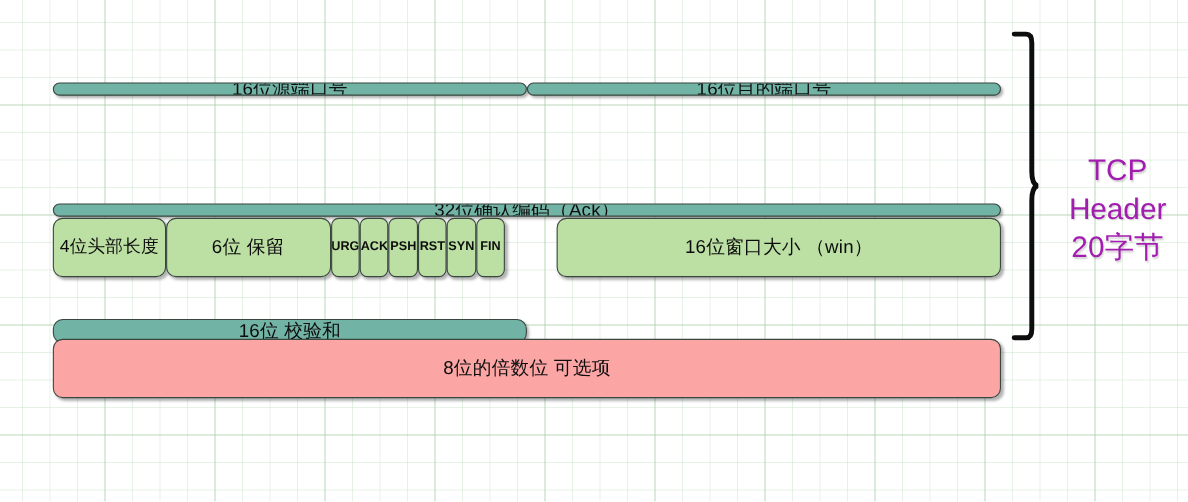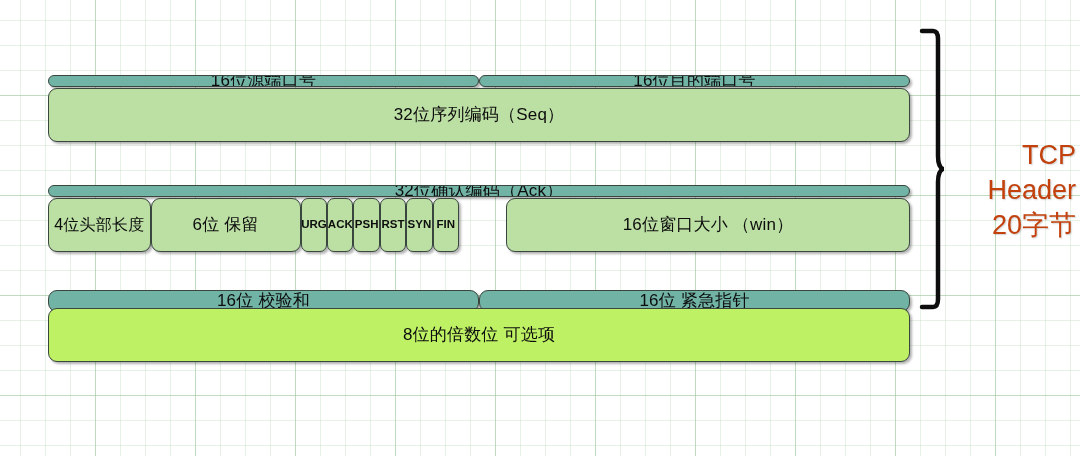--- a/index.html
+++ b/index.html
@@ -63,21 +63,21 @@
     font-size: 17px;
     line-height: 1.18;
     letter-spacing: 0.2px;
     box-shadow: 2px 2px 2.5px rgba(0,0,0,0.30);
     overflow: hidden;
     white-space: pre-wrap;
   }
 
   .teal   { background-color: #71b3a5; margin-top: 42px; }
   .green  { background-color: #bcdfa3; }
-  .orange-light { background-color: #bef264; }
+  .orange-light { background-color: #fca5a5; }
   .orange-dark  { background-color: #fcd06b; }
 
   .half { width: 431px; }
   .full { width: 862px; }
 
   
   .hdr-len  { width: 109px; font-size: 16px; padding: 0 3px; }
   .reserved { width: 160px; }
   .flag     { width: 28px; font-size: 11.5px; letter-spacing: 0px; border-radius: 7px; font-weight: bold; }
   .win      { width: 431px; margin-left: 47px; }
@@ -98,63 +98,59 @@
     top: 28px;
     width: 26px;
     height: 282px;
   }
 
   #header-label {
     position: absolute;
     left: 956px;
     top: 138px;
     width: 120px;
-    color: #c2410c;
+    color: #a21caf;
     font-size: 27px;
     line-height: 1.30;
-    text-align: right;
+    text-align: center;
     white-space: pre-line;
     text-shadow: 1px 1px 1.5px rgba(0,0,0,0.18);
   }
 </style>
 </head>
 <body>
 
 <div id="grid-background"></div>
 
 <div id="diagram">
 
   <div class="row" id="row-ports">
     <div class="cell teal half">16位源端口号</div>
     <div class="cell teal half">16位目的端口号</div>
   </div>
 
-  <div class="row" id="row-seq">
-    <div class="cell green full">32位序列编码（Seq）</div>
-  </div>
 
   <div class="row" id="row-ack">
     <div class="cell teal full">32位确认编码（Ack）</div>
   </div>
 
   <div class="row" id="row-flags">
     <div class="cell green hdr-len">4位头部长度</div>
     <div class="cell green reserved">6位 保留</div>
     <div class="cell green flag">URG</div>
     <div class="cell green flag">ACK</div>
     <div class="cell green flag">PSH</div>
     <div class="cell green flag">RST</div>
     <div class="cell green flag">SYN</div>
     <div class="cell green flag">FIN</div>
     <div class="cell green win">16位窗口大小 （win）</div>
   </div>
 
   <div class="row" id="row-checksum">
     <div class="cell teal half">16位 校验和</div>
-    <div class="cell teal half">16位 紧急指针</div>
   </div>
 
   <div class="row" id="row-options">
     <div class="cell orange-light full">8位的倍数位 可选项</div>
   </div>
 
 
   <svg id="header-brace" viewBox="0 0 26 282">
     <path d="M 4 3
              L 15 3

